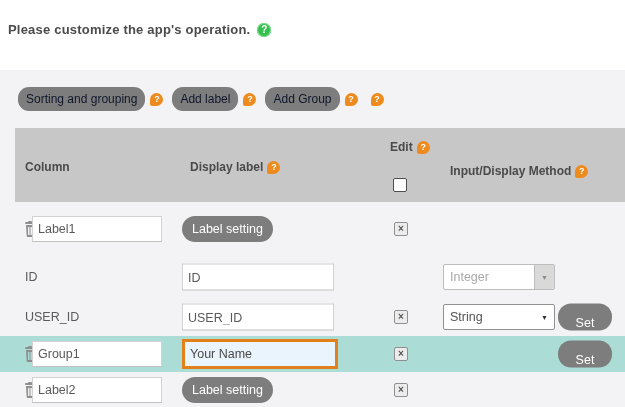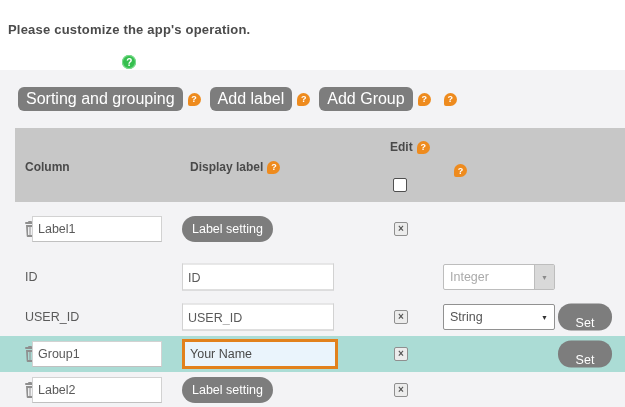--- a/index.html
+++ b/index.html
@@ -3,33 +3,33 @@
 <meta charset="utf-8">
 <style>
   html,body{margin:0;padding:0;}
   body{
     width:625px;height:407px;overflow:hidden;position:relative;
     background:#ffffff;
     font-family:"Liberation Sans","DejaVu Sans",sans-serif;
     -webkit-font-smoothing:antialiased;
   }
   
-  .page-title-wrap{position:absolute;top:22px;left:8px;display:flex;align-items:center;gap:18px;flex-direction:column;}
+  .page-title-wrap{position:absolute;top:22px;left:8px;display:flex;align-items:center;gap:7px;}
   .page-title{font-size:13px;font-weight:bold;color:#4b4b4b;letter-spacing:.2px;}
   .help-green{
     width:14px;height:14px;border-radius:50%;background:#35bf4e;color:#fff;
     font-size:10px;font-weight:bold;display:flex;align-items:center;justify-content:center;
     box-shadow:inset 0 0 0 1px #7fdd90;
   }
   
   .panel{position:absolute;left:0;top:70px;width:625px;height:337px;background:#f3f3f5;}
   
   .toolbar{position:absolute;left:18px;top:17px;display:flex;align-items:center;}
   .tb-btn{
-    background:#7d7d7d;color:#ffffff;font-size:16px;border:none;border-radius:6px;
+    background:#7d7d7d;color:#0f172a;font-size:12px;border:none;border-radius:11px;
     padding:5px 8px;line-height:14px;white-space:nowrap;cursor:pointer;
     font-family:inherit;
   }
   .help-orange{
     width:13px;height:13px;border-radius:50% 50% 50% 2px;background:#ee8b1e;color:#fff;
     font-size:9px;font-weight:bold;display:flex;align-items:center;justify-content:center;
     margin:0 9px 0 5px;flex:0 0 auto;
   }
   .help-orange.tight{margin:0 0 0 4px;}
   
@@ -114,20 +114,21 @@
     <div class="th th-display">
       <span>Display label</span>
       <span class="help-orange tight">?</span>
     </div>
     <div class="th th-edit">
       <span>Edit</span>
       <span class="help-orange tight">?</span>
     </div>
     <div class="hdr-checkbox"></div>
     <div class="th th-method">
+      <span>Input/Display Method</span>
       <span class="help-orange tight">?</span>
     </div>
   </div>
 
   <div class="rows">
 
     <div class="row h54">
       <span class="cell c-trash">
         <svg class="trash-svg" width="14" height="16" viewBox="0 0 14 16">
             <g fill="#8e8e8e">

